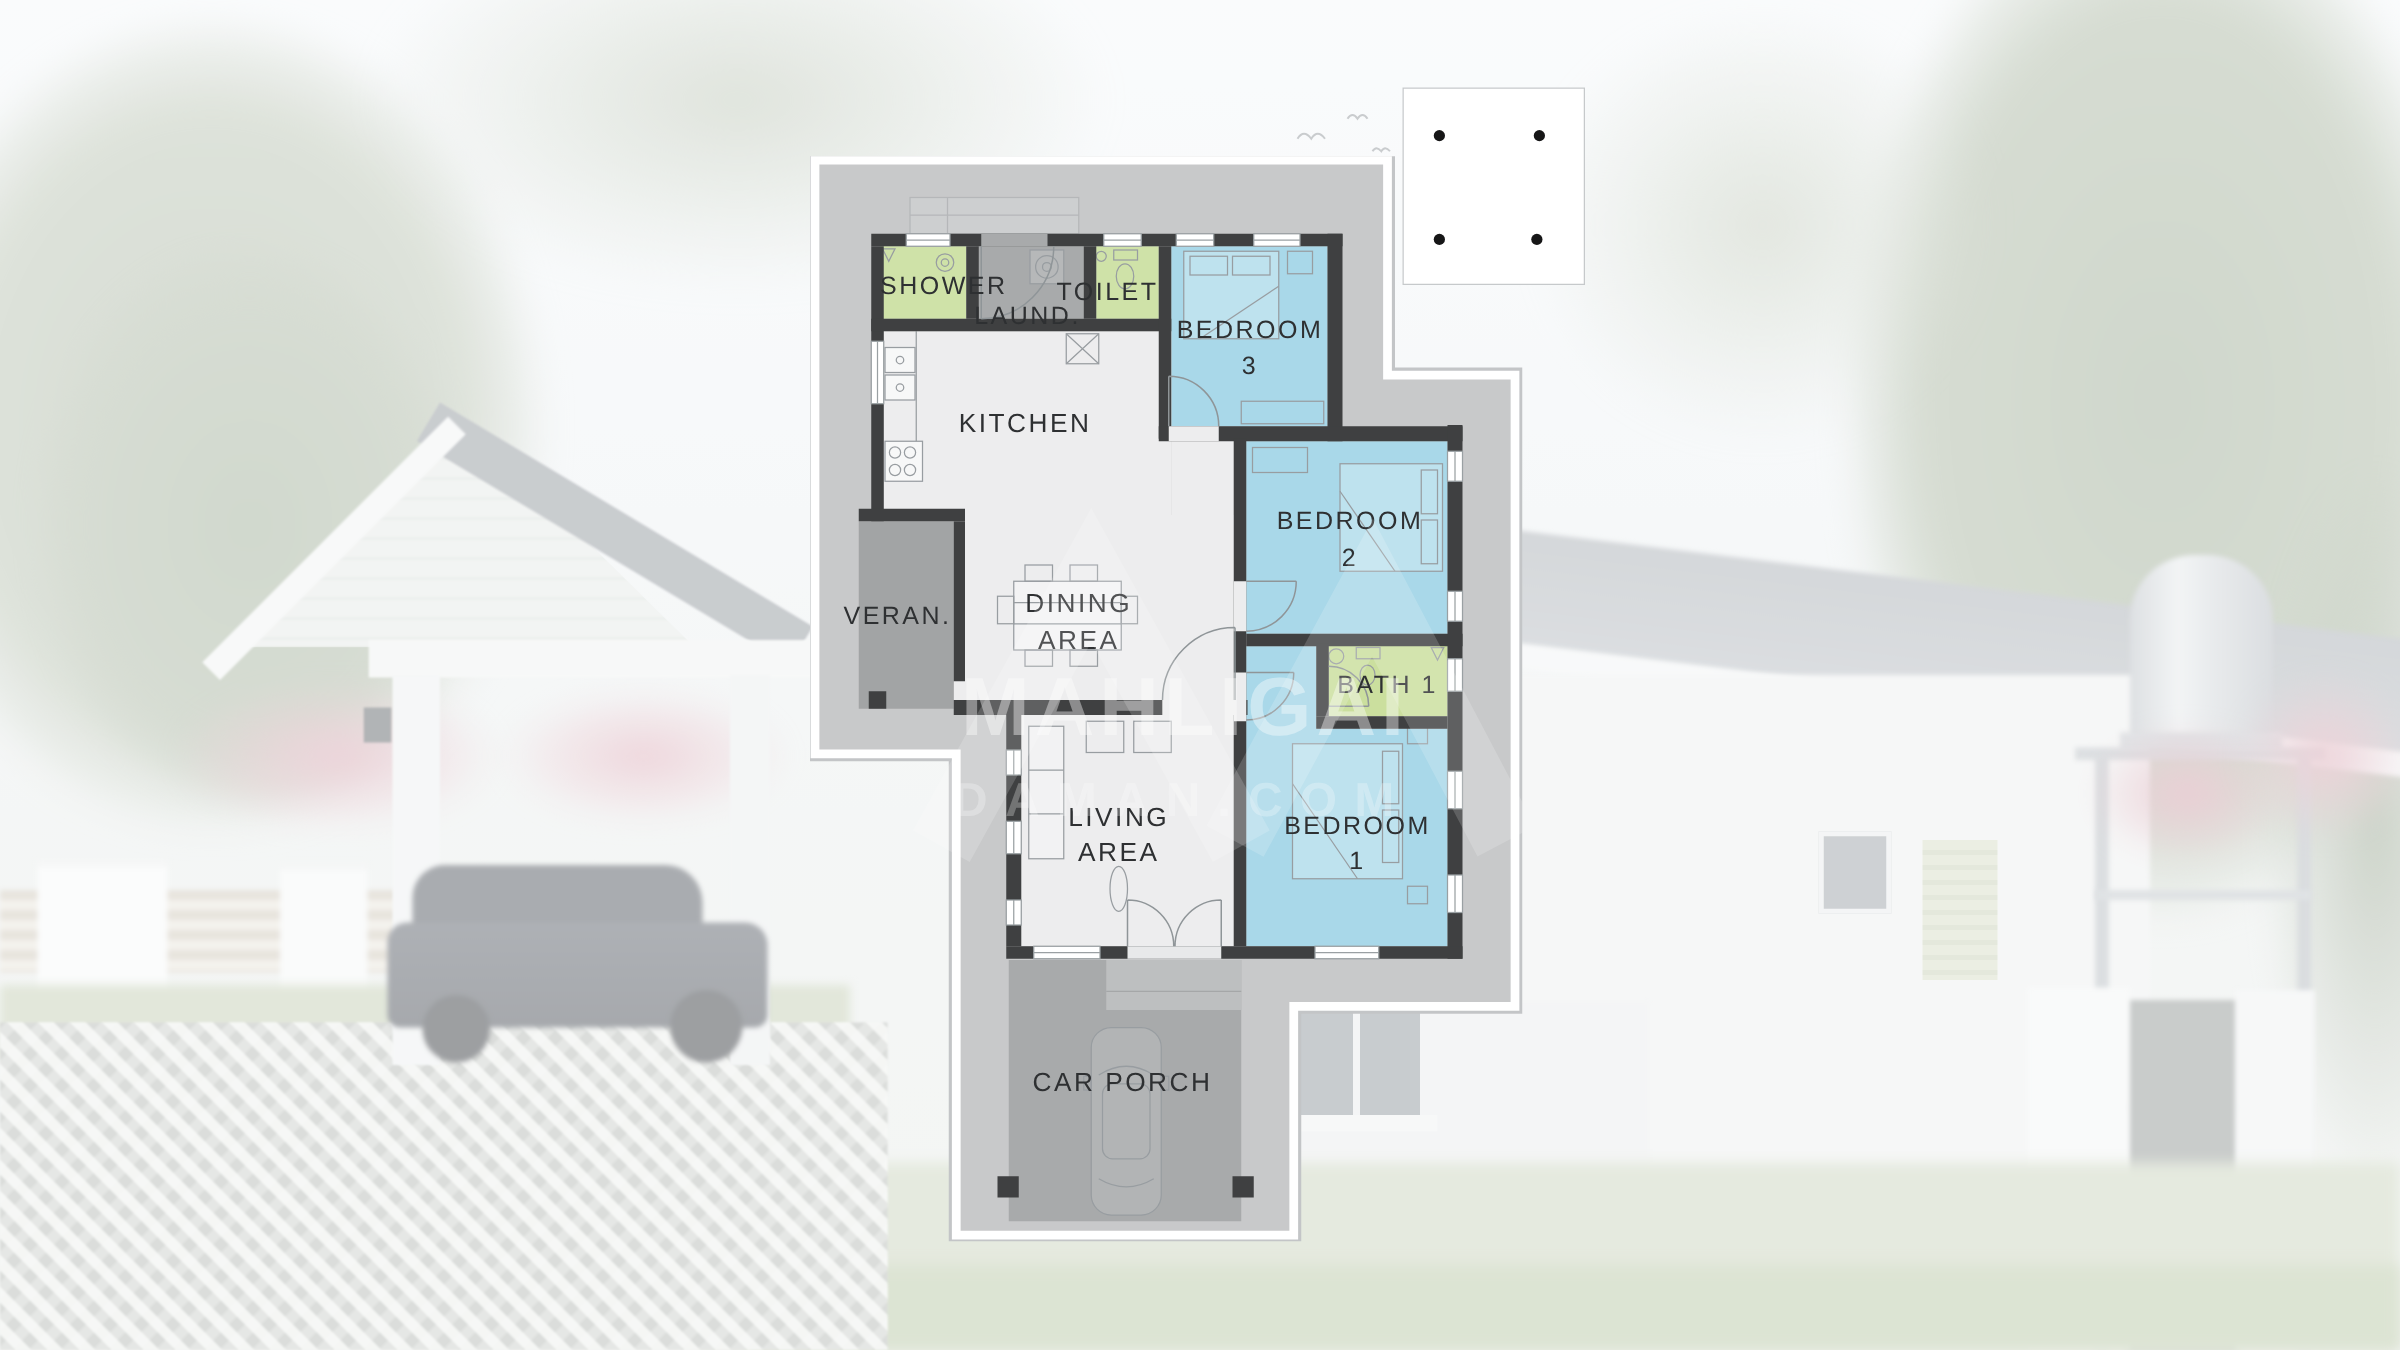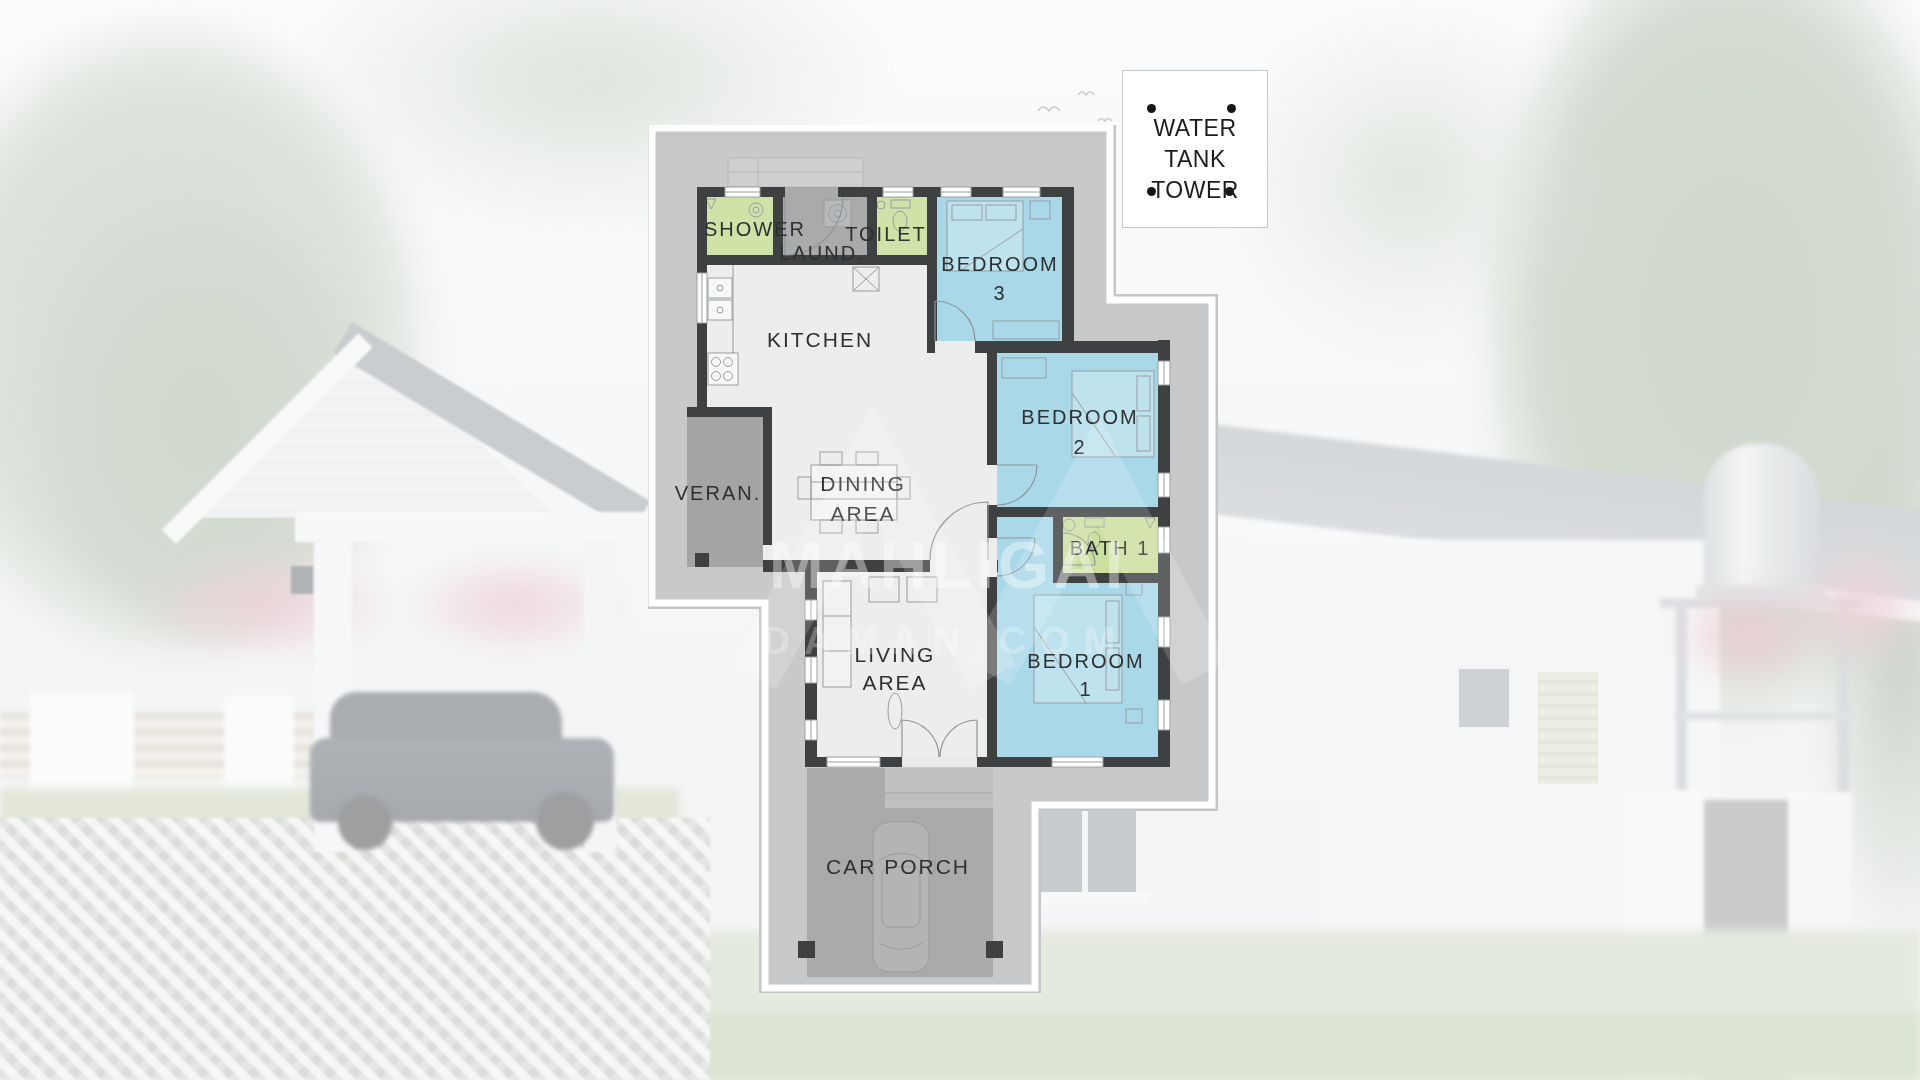--- a/index.html
+++ b/index.html
@@ -312,19 +312,15 @@
       <text class="wm-text1" x="300" y="440">MAHLIGAI</text>
       <text class="wm-text2" x="298" y="516">DAMAN.COM</text>
     </g>
   </svg>
 
   <div class="wt-box">
     <div class="wt-dot" style="left:24px;top:33px;"></div>
     <div class="wt-dot" style="left:104px;top:33px;"></div>
     <div class="wt-dot" style="left:24px;top:116px;"></div>
     <div class="wt-dot" style="left:102px;top:116px;"></div>
-    <div class="wt-text">
-      <div>WATER TANK</div>
-      <div>TOWER</div>
-    </div>
   </div>
 
 </div>
 
 </body></html>

